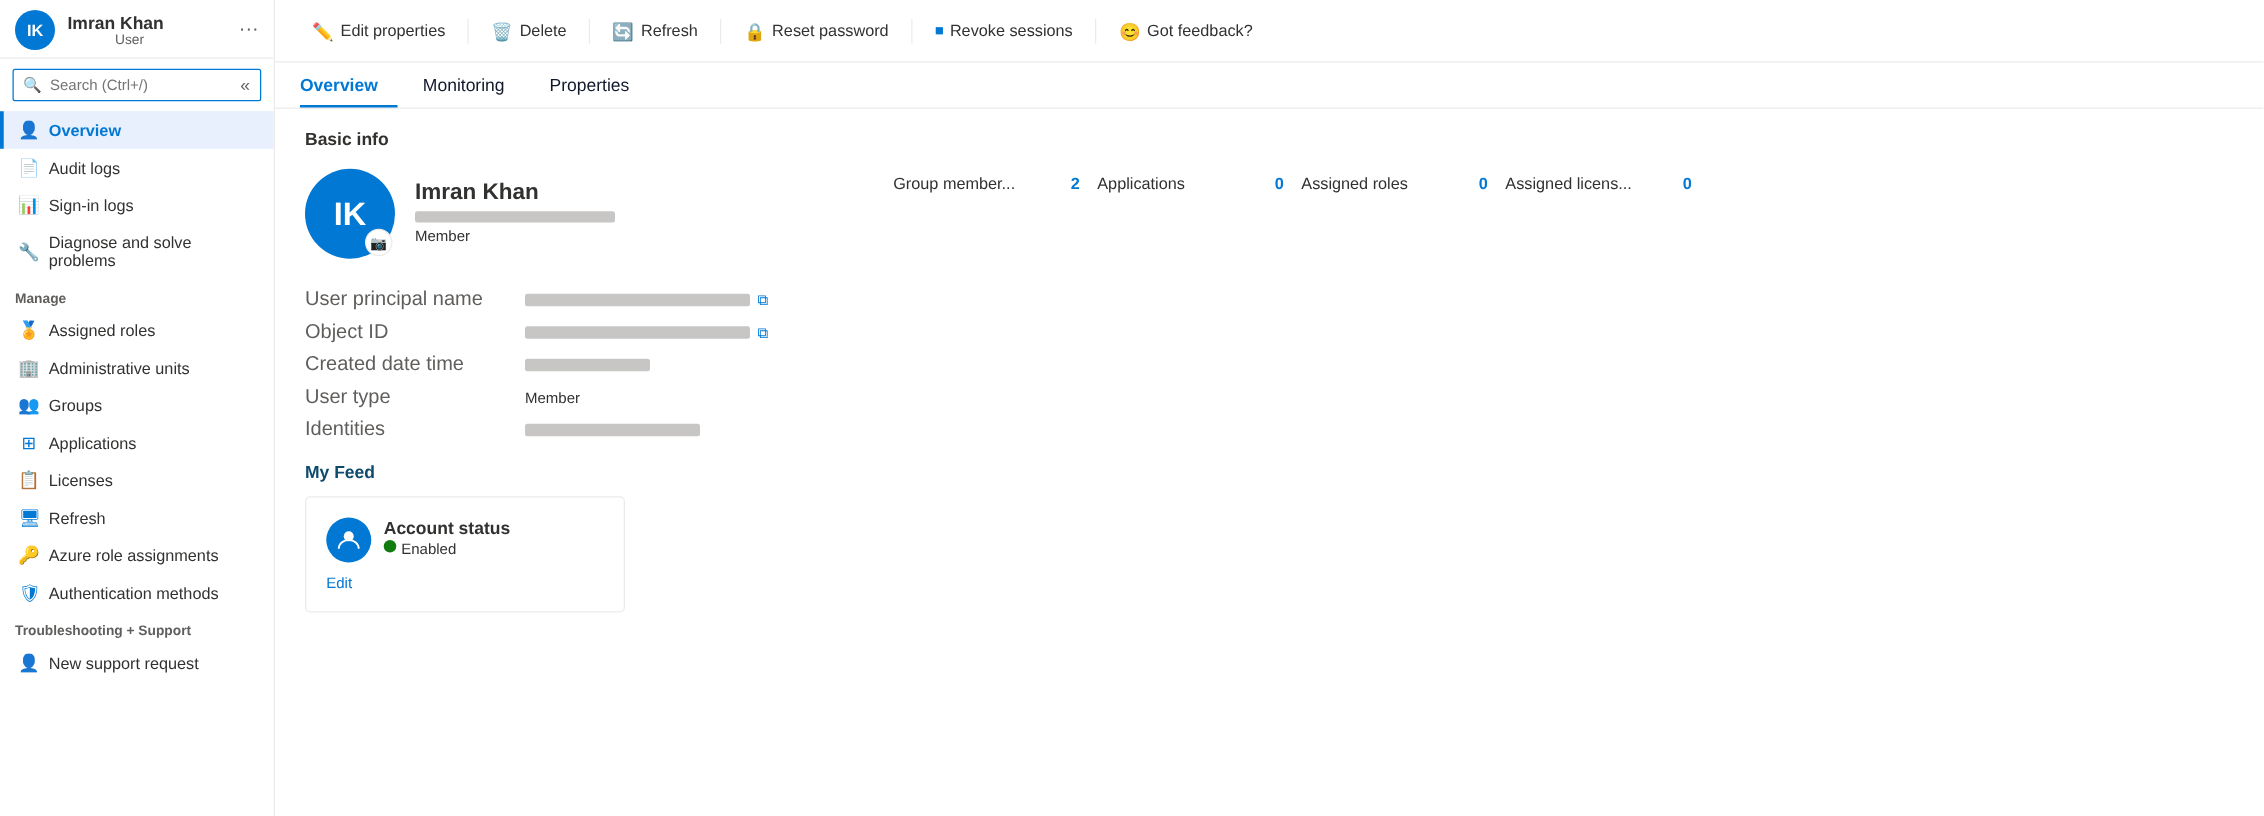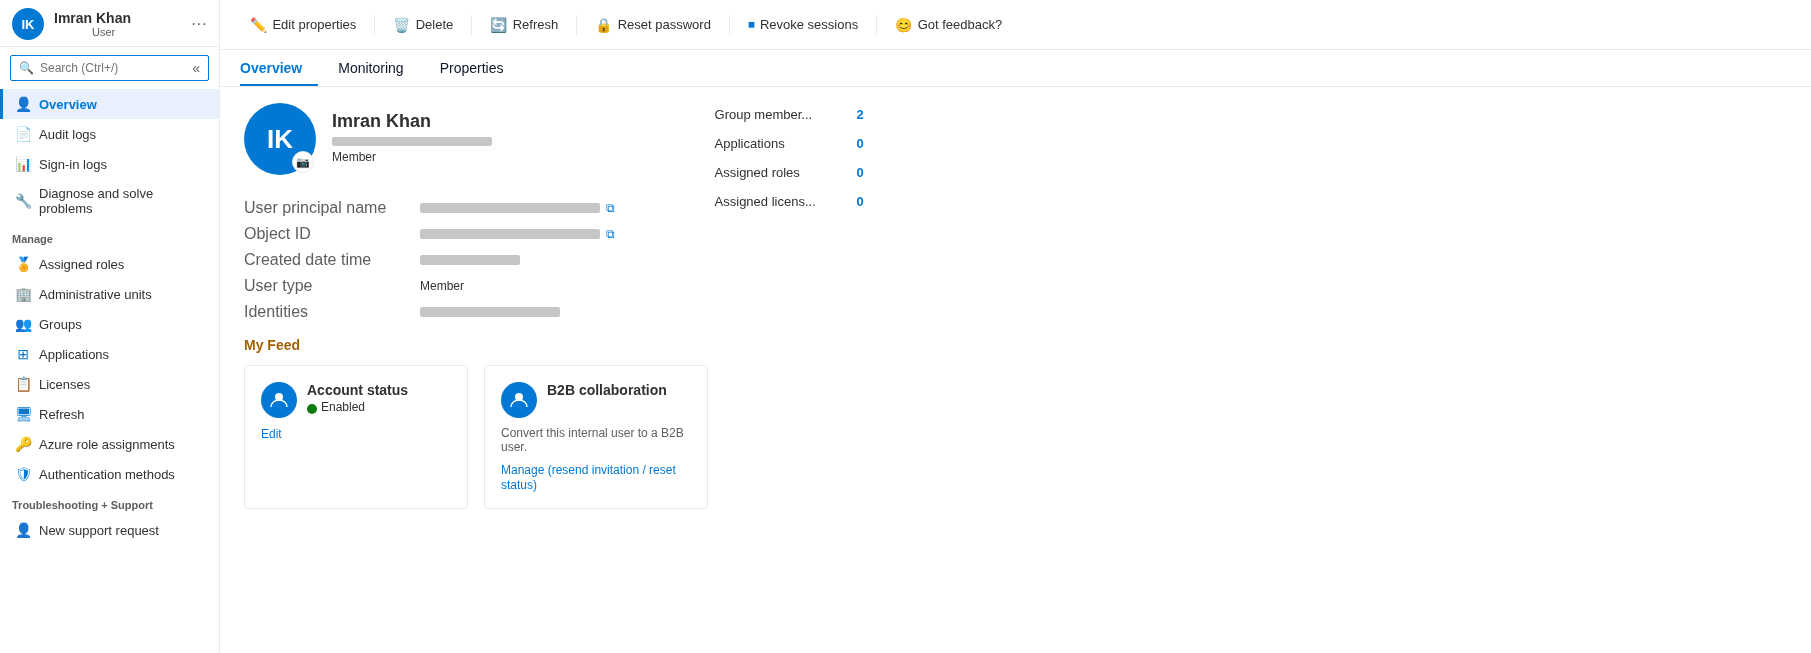--- a/index.html
+++ b/index.html
@@ -161,48 +161,48 @@
       display: inline-block;
       width: 180px; height: 10px;
       background: #c8c6c4;
       border-radius: 2px;
       vertical-align: middle;
     }
     .field-value-redacted.short { width: 100px; }
     .copy-icon { color: #0078d4; cursor: pointer; font-size: 12px; }
 
     
-    .stats-column { display: flex; flex-direction: column; gap: 14px; margin-top: 4px; }
+    .stats-column { display: flex; gap: 14px; margin-top: 4px; }
     .stat-row { display: flex; align-items: center; gap: 12px; }
     .stat-label { font-size: 13px; color: #323130; min-width: 130px; }
     .stat-value { font-size: 13px; color: #0078d4; font-weight: 600; cursor: pointer; }
 
     
-    .my-feed-title { font-size: 14px; font-weight: 600; margin-bottom: 12px; color: #a16207; }
+    .my-feed-title { font-size: 14px; font-weight: 600; margin-bottom: 12px; color: #0c4a6e; }
     .feed-cards { display: flex; gap: 16px; }
     .feed-card {
       border: 1px solid #edebe9;
       border-radius: 4px;
       padding: 16px;
-      width: 224px;
+      width: 256px;
       flex-shrink: 0;
     }
     .feed-card-header { display: flex; align-items: flex-start; gap: 10px; margin-bottom: 8px; }
     .feed-card-avatar {
       width: 36px; height: 36px;
       background: #0078d4;
       border-radius: 50%;
       display: flex; align-items: center; justify-content: center;
       flex-shrink: 0;
       font-size: 14px;
       color: #fff;
     }
     .feed-card-title-group { display: flex; flex-direction: column; gap: 2px; }
     .feed-card-title { font-size: 14px; font-weight: 600; color: #323130; }
-    .feed-card-status { display: flex; align-items: flex-end; gap: 4px; font-size: 12px; color: #323130; }
+    .feed-card-status { display: flex; align-items: flex-start; gap: 4px; font-size: 12px; color: #323130; }
     .status-dot { width: 10px; height: 10px; border-radius: 50%; background: #107c10; }
     .feed-card-desc { font-size: 12px; color: #605e5c; margin-bottom: 8px; }
     .feed-card-link { font-size: 12px; color: #0078d4; cursor: pointer; text-decoration: none; }
 
     
     .field-value-member { font-size: 12px; color: #323130; }
   </style>
 </head>
 <body>
 
@@ -320,20 +320,21 @@
     </button>
   </div>
 
   <div class="tabs">
     <div class="tab active">Overview</div>
     <div class="tab">Monitoring</div>
     <div class="tab">Properties</div>
   </div>
 
   <div class="content">
+    <div class="section-title">Basic info</div>
 
     <div class="basic-info-wrapper">
 
       <div>
 
         <div class="user-profile">
           <div class="avatar-large">
             <span>IK</span>
             <div class="avatar-camera">📷</div>
           </div>
@@ -411,30 +412,15 @@
             <div class="feed-card-title">Account status</div>
             <div class="feed-card-status">
               <div class="status-dot"></div>
               <span>Enabled</span>
             </div>
           </div>
         </div>
         <a class="feed-card-link">Edit</a>
       </div>
 
-      <div class="feed-card">
-        <div class="feed-card-header">
-          <div class="feed-card-avatar">
-            <svg width="20" height="20" viewBox="0 0 20 20" fill="white">
-                <circle cx="10" cy="7" r="4"></circle>
-                <path d="M2 17c0-4 3.6-7 8-7s8 3 8 7" stroke="white" stroke-width="1.5" fill="none"></path>
-              </svg>
-          </div>
-          <div class="feed-card-title-group">
-            <div class="feed-card-title">B2B collaboration</div>
-          </div>
-        </div>
-        <div class="feed-card-desc">Convert this internal user to a B2B user.</div>
-        <a class="feed-card-link">Manage (resend invitation / reset status)</a>
-      </div>
     </div>
   </div>
 </div>
 
 </body></html>

